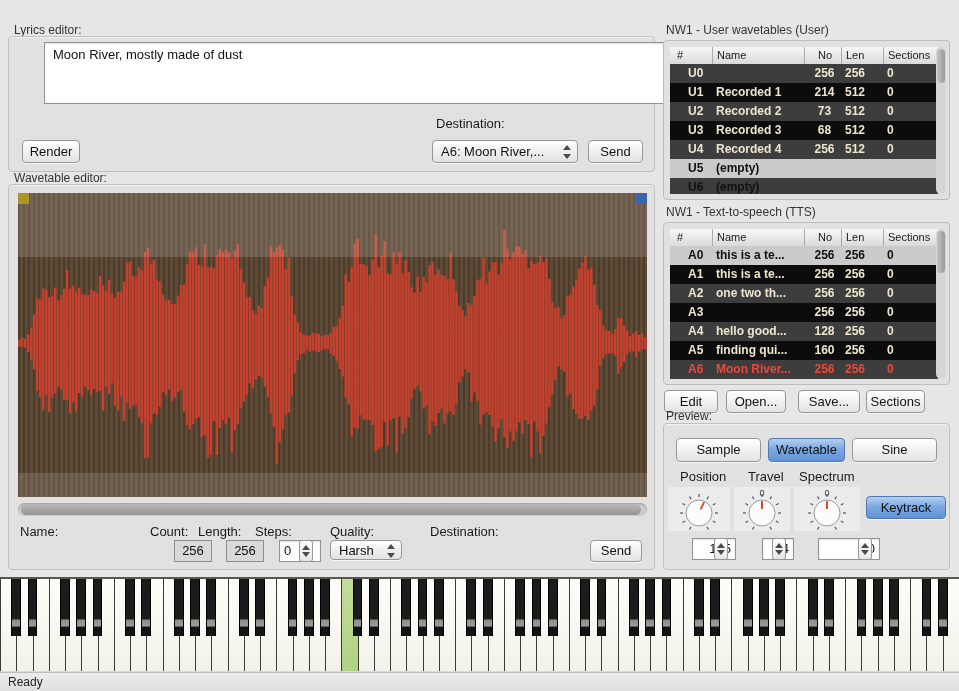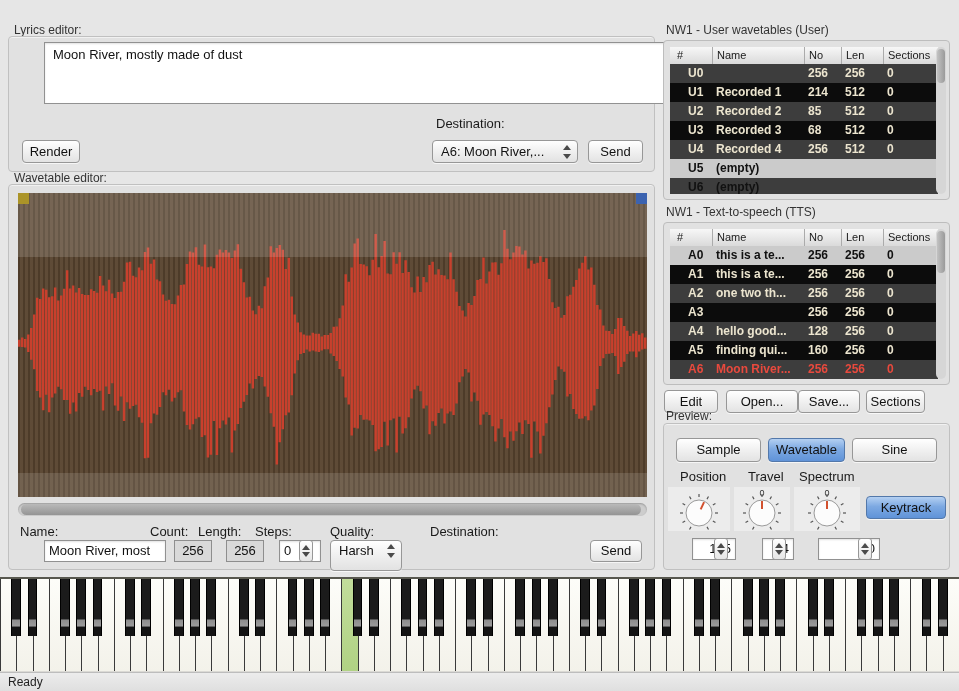--- a/index.html
+++ b/index.html
@@ -59,21 +59,21 @@
   
   .tablewrap{position:absolute;background:#e1e1e1;border:1px solid #bdbdbd;border-radius:4px;}
   .dtable{position:absolute;left:6px;top:6px;width:268px;overflow:hidden;background:#2e2e2e;}
   .thead{display:flex;height:17px;background:linear-gradient(#f7f7f7,#dadada);
     font-size:11px;color:#1a1a1a;line-height:17px;}
   .thead span{border-left:1px solid #ababab;padding-left:4px;overflow:hidden;white-space:nowrap;}
   .thead span:first-child{border-left:none;padding-left:7px;}
   .trow{display:flex;height:19px;line-height:19px;font-size:12px;font-weight:bold;white-space:nowrap;}
   .trow span{padding-left:4px;overflow:hidden;}
   .trow span:first-child{padding-left:18px;}
-  .c0{width:42px;flex:none;}.c1{width:92px;flex:none;}.c2{width:37px;flex:none;}
+  .c0{width:42px;flex:none;}.c1{width:92px;flex:none;}.c2{width:37px;flex:none;text-align:center;}
   .c3{width:42px;flex:none;}.c4{flex:1;}
   .bg-dark{background:#3d3d3d;}.bg-black{background:#0c0c0c;}.bg-light{background:#cbcbcb;}
   .fg-cream{color:#ece5cf;}.fg-black{color:#111;}.fg-red{color:#e8493d;}
   .vscroll{position:absolute;right:3px;top:6px;width:10px;background:#d6d6d6;border-radius:5px;}
   .vscroll .thumb{position:absolute;left:1px;width:8px;border-radius:4px;background:linear-gradient(90deg,#c2c2c2,#9a9a9a);}
 
   
   .knobcell{position:absolute;background:#ececec;height:44px;}
   .knob-toplabel{position:absolute;font-size:9px;color:#333;text-align:center;width:100%;top:1px;}
   .keytrack{font-weight:normal;}
@@ -123,37 +123,36 @@
     <div class="haze-top"></div>
     <div class="haze-bot"></div>
     <div class="marker" style="left: 0px; background: rgb(171, 148, 40);"></div>
     <div class="marker" style="right: 0px; background: rgb(60, 99, 176);"></div>
   </div>
   <div class="hscroll">
     <div class="thumb"></div>
   </div>
 
   <div class="ctl-label" style="left:20px;top:524px;">Name:</div>
-  <div class="field" style="left:20px;top:540px;width:122px;height:22px;">Moon River, most</div>
 
   <div class="ctl-label" style="left:150px;top:524px;">Count:</div>
   <div class="field ro" style="left:150px;top:540px;width:38px;height:22px;">256</div>
 
   <div class="ctl-label" style="left:198px;top:524px;">Length:</div>
   <div class="field ro" style="left:202px;top:540px;width:38px;height:22px;">256</div>
 
   <div class="ctl-label" style="left:255px;top:524px;">Steps:</div>
   <div class="field" style="left:255px;top:540px;width:42px;height:22px;">0</div>
   <div class="stepper" style="left:299px;top:540px;">
       <i class="up"></i>
       <i class="dn"></i>
     </div>
 
   <div class="ctl-label" style="left:330px;top:524px;">Quality:</div>
-  <div class="popup" style="left:330px;top:540px;width:72px;height:31px;line-height:20px;">
+  <div class="popup" style="left:330px;top:540px;width:72px;height:20px;line-height:20px;">
     <span>Harsh</span>
     <span class="arrows" style="top:3px;">
         <i class="up"></i>
         <i class="dn"></i>
       </span>
   </div>
 
   <div class="ctl-label" style="left:430px;top:524px;">Destination:</div>
   <div class="btn" style="left:590px;top:540px;width:52px;height:22px;line-height:20px;">Send</div>
 
@@ -177,21 +176,21 @@
         <div class="trow bg-black fg-cream">
           <span class="c0">U1</span>
           <span class="c1">Recorded 1</span>
           <span class="c2">214</span>
           <span class="c3">512</span>
           <span class="c4">0</span>
         </div>
         <div class="trow bg-dark fg-cream">
           <span class="c0">U2</span>
           <span class="c1">Recorded 2</span>
-          <span class="c2">85</span>
+          <span class="c2">73</span>
           <span class="c3">512</span>
           <span class="c4">0</span>
         </div>
         <div class="trow bg-black fg-cream">
           <span class="c0">U3</span>
           <span class="c1">Recorded 3</span>
           <span class="c2">68</span>
           <span class="c3">512</span>
           <span class="c4">0</span>
         </div>
@@ -281,21 +280,21 @@
           <span class="c3">256</span>
           <span class="c4">0</span>
         </div>
       </div>
     <div class="vscroll" style="height:150px;">
       <div class="thumb" style="top: 2px; height: 42px;"></div>
     </div>
   </div>
 
   <div class="btn" style="left:664px;top:390px;width:54px;">Edit</div>
-  <div class="btn" style="left:726px;top:390px;width:72px;">Open...</div>
+  <div class="btn" style="left:726px;top:390px;width:60px;">Open...</div>
   <div class="btn" style="left:798px;top:390px;width:62px;">Save...</div>
   <div class="btn" style="left:866px;top:390px;width:59px;">Sections</div>
 
   <div class="grouplabel" style="left:666px;top:409px;">Preview:</div>
   <div class="groupbox" style="left:663px;top:423px;width:287px;height:147px;"></div>
 
   <div class="btn" style="left:676px;top:438px;width:85px;height:24px;line-height:22px;">Sample</div>
   <div class="btn blue" style="left:768px;top:438px;width:77px;height:24px;line-height:22px;">Wavetable</div>
   <div class="btn" style="left:852px;top:438px;width:85px;height:24px;line-height:22px;">Sine</div>
 

